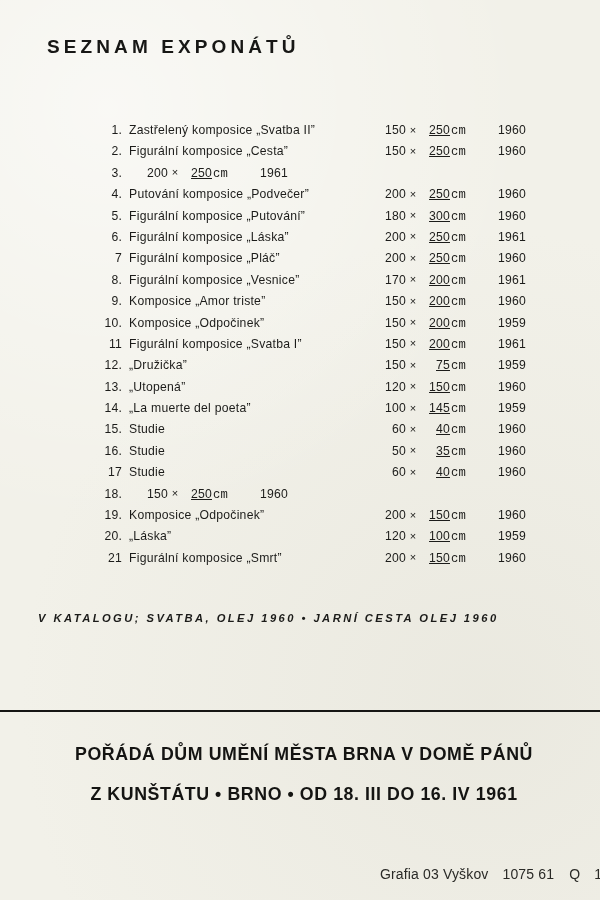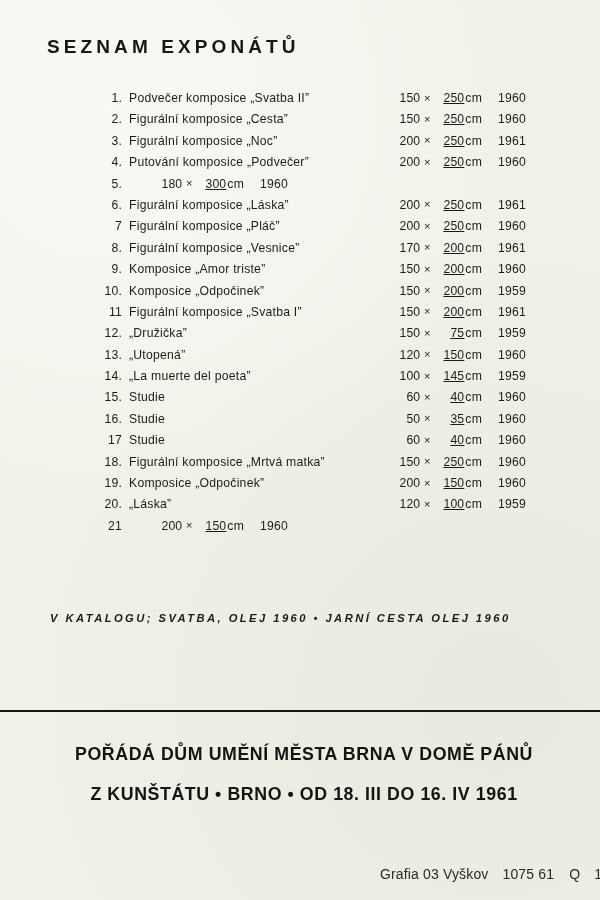--- a/index.html
+++ b/index.html
@@ -66,21 +66,21 @@
   }
   .col-title {
     flex: 1 1 auto;
     padding-left: 7px;
     letter-spacing: 0.25px;
   }
   .col-dims {
     flex: 0 0 122px;
     display: flex;
     align-items: baseline;
-    justify-content: flex-end;
+    justify-content: center;
     letter-spacing: 0.2px;
   }
   .dim-w {
     width: 30px;
     text-align: right;
     flex: 0 0 30px;
   }
   .dim-x {
     flex: 0 0 14px;
     text-align: center;
@@ -90,31 +90,33 @@
   }
   .dim-h {
     width: 30px;
     text-align: right;
     flex: 0 0 30px;
     text-decoration: underline;
   }
   .dim-unit {
     flex: 0 0 auto;
     padding-left: 1px;
+    font-family: Liberation Mono, monospace;
   }
   .col-year {
     flex: 0 0 44px;
     text-align: right;
     letter-spacing: 0.2px;
+    margin-top: 32px;
   }
 
   
   .catalogue-note {
     position: absolute;
-    left: 50px;
+    left: 38px;
     top: 612px;
     font-size: 11.2px;
     font-style: italic;
     font-weight: 700;
     letter-spacing: 2.45px;
     color: #1b1b19;
     white-space: nowrap;
   }
 
   
@@ -168,21 +170,21 @@
 <body>
 
 <div class="page">
   <div class="paper-texture"></div>
 
   <div class="title">SEZNAM EXPONÁTŮ</div>
 
   <div class="exhibit-list">
       <div class="exhibit-row">
         <span class="col-num">1.</span>
-        <span class="col-title">Podvečer komposice „Svatba II”</span>
+        <span class="col-title">Zastřelený komposice „Svatba II”</span>
         <span class="col-dims">
           <span class="dim-w">150</span>
           <span class="dim-x">×</span>
           <span class="dim-h">250</span>
           <span class="dim-unit">cm</span>
         </span>
         <span class="col-year">1960</span>
       </div>
       <div class="exhibit-row">
         <span class="col-num">2.</span>
@@ -190,21 +192,20 @@
         <span class="col-dims">
           <span class="dim-w">150</span>
           <span class="dim-x">×</span>
           <span class="dim-h">250</span>
           <span class="dim-unit">cm</span>
         </span>
         <span class="col-year">1960</span>
       </div>
       <div class="exhibit-row">
         <span class="col-num">3.</span>
-        <span class="col-title">Figurální komposice „Noc”</span>
         <span class="col-dims">
           <span class="dim-w">200</span>
           <span class="dim-x">×</span>
           <span class="dim-h">250</span>
           <span class="dim-unit">cm</span>
         </span>
         <span class="col-year">1961</span>
       </div>
       <div class="exhibit-row">
         <span class="col-num">4.</span>
@@ -212,20 +213,21 @@
         <span class="col-dims">
           <span class="dim-w">200</span>
           <span class="dim-x">×</span>
           <span class="dim-h">250</span>
           <span class="dim-unit">cm</span>
         </span>
         <span class="col-year">1960</span>
       </div>
       <div class="exhibit-row">
         <span class="col-num">5.</span>
+        <span class="col-title">Figurální komposice „Putování”</span>
         <span class="col-dims">
           <span class="dim-w">180</span>
           <span class="dim-x">×</span>
           <span class="dim-h">300</span>
           <span class="dim-unit">cm</span>
         </span>
         <span class="col-year">1960</span>
       </div>
       <div class="exhibit-row">
         <span class="col-num">6.</span>
@@ -354,21 +356,20 @@
         <span class="col-dims">
           <span class="dim-w">60</span>
           <span class="dim-x">×</span>
           <span class="dim-h">40</span>
           <span class="dim-unit">cm</span>
         </span>
         <span class="col-year">1960</span>
       </div>
       <div class="exhibit-row">
         <span class="col-num">18.</span>
-        <span class="col-title">Figurální komposice „Mrtvá matka”</span>
         <span class="col-dims">
           <span class="dim-w">150</span>
           <span class="dim-x">×</span>
           <span class="dim-h">250</span>
           <span class="dim-unit">cm</span>
         </span>
         <span class="col-year">1960</span>
       </div>
       <div class="exhibit-row">
         <span class="col-num">19.</span>
@@ -387,20 +388,21 @@
         <span class="col-dims">
           <span class="dim-w">120</span>
           <span class="dim-x">×</span>
           <span class="dim-h">100</span>
           <span class="dim-unit">cm</span>
         </span>
         <span class="col-year">1959</span>
       </div>
       <div class="exhibit-row">
         <span class="col-num">21</span>
+        <span class="col-title">Figurální komposice „Smrt”</span>
         <span class="col-dims">
           <span class="dim-w">200</span>
           <span class="dim-x">×</span>
           <span class="dim-h">150</span>
           <span class="dim-unit">cm</span>
         </span>
         <span class="col-year">1960</span>
       </div>
     </div>
 

